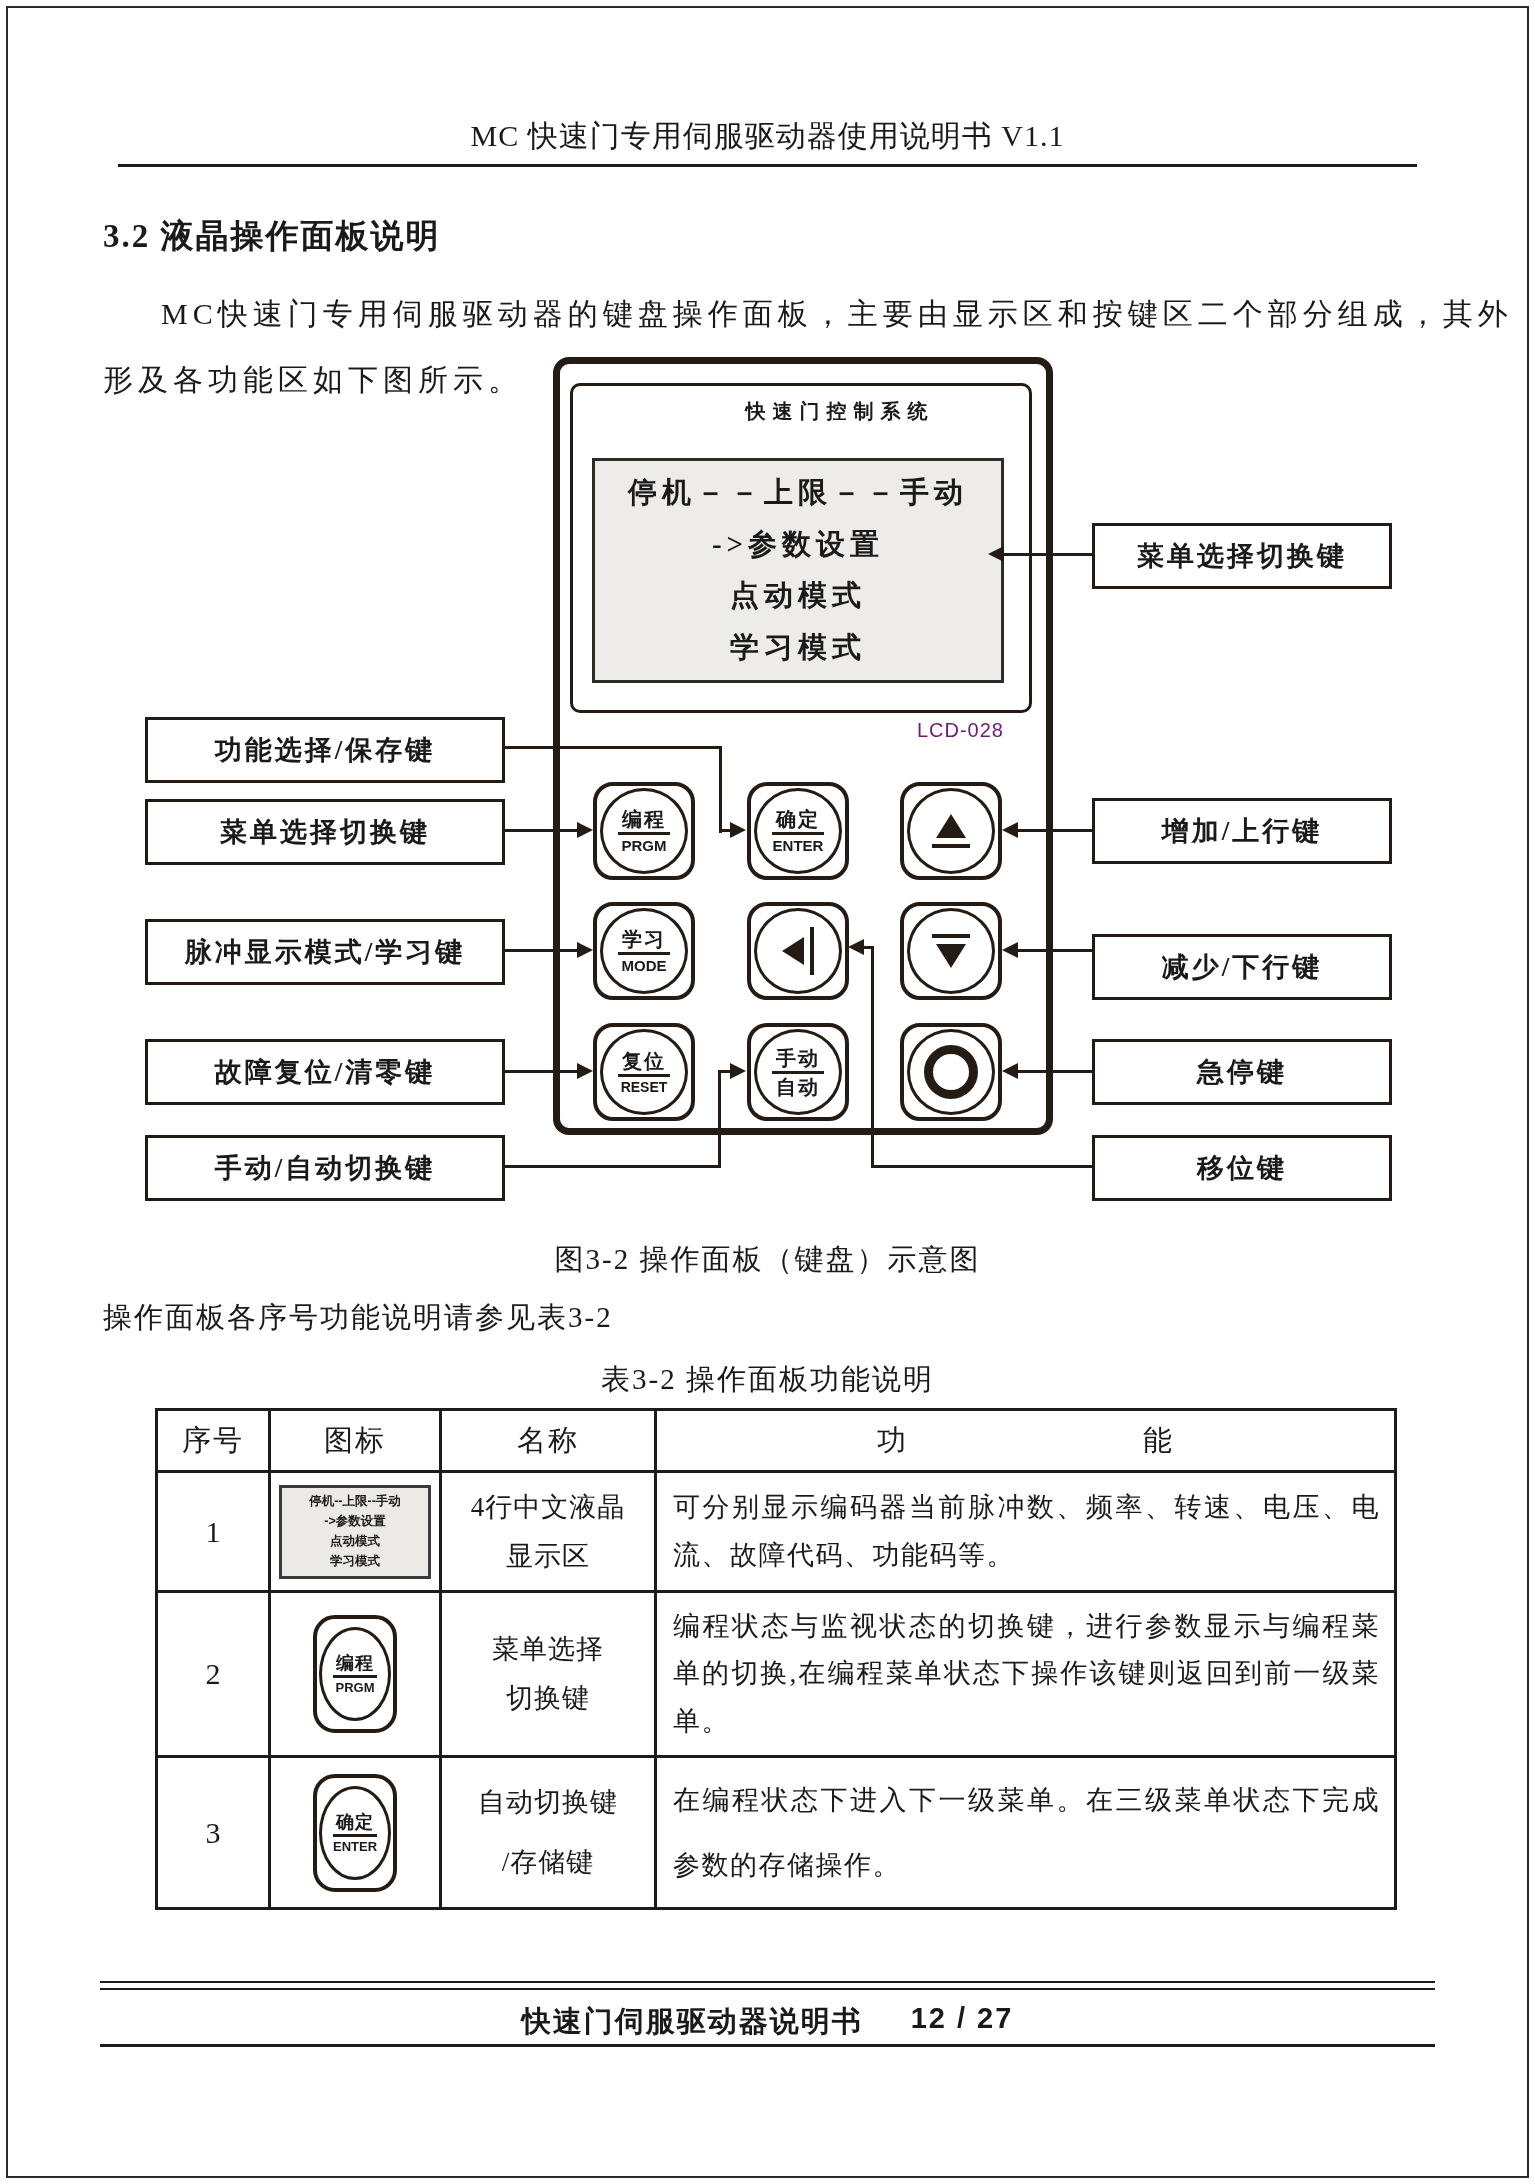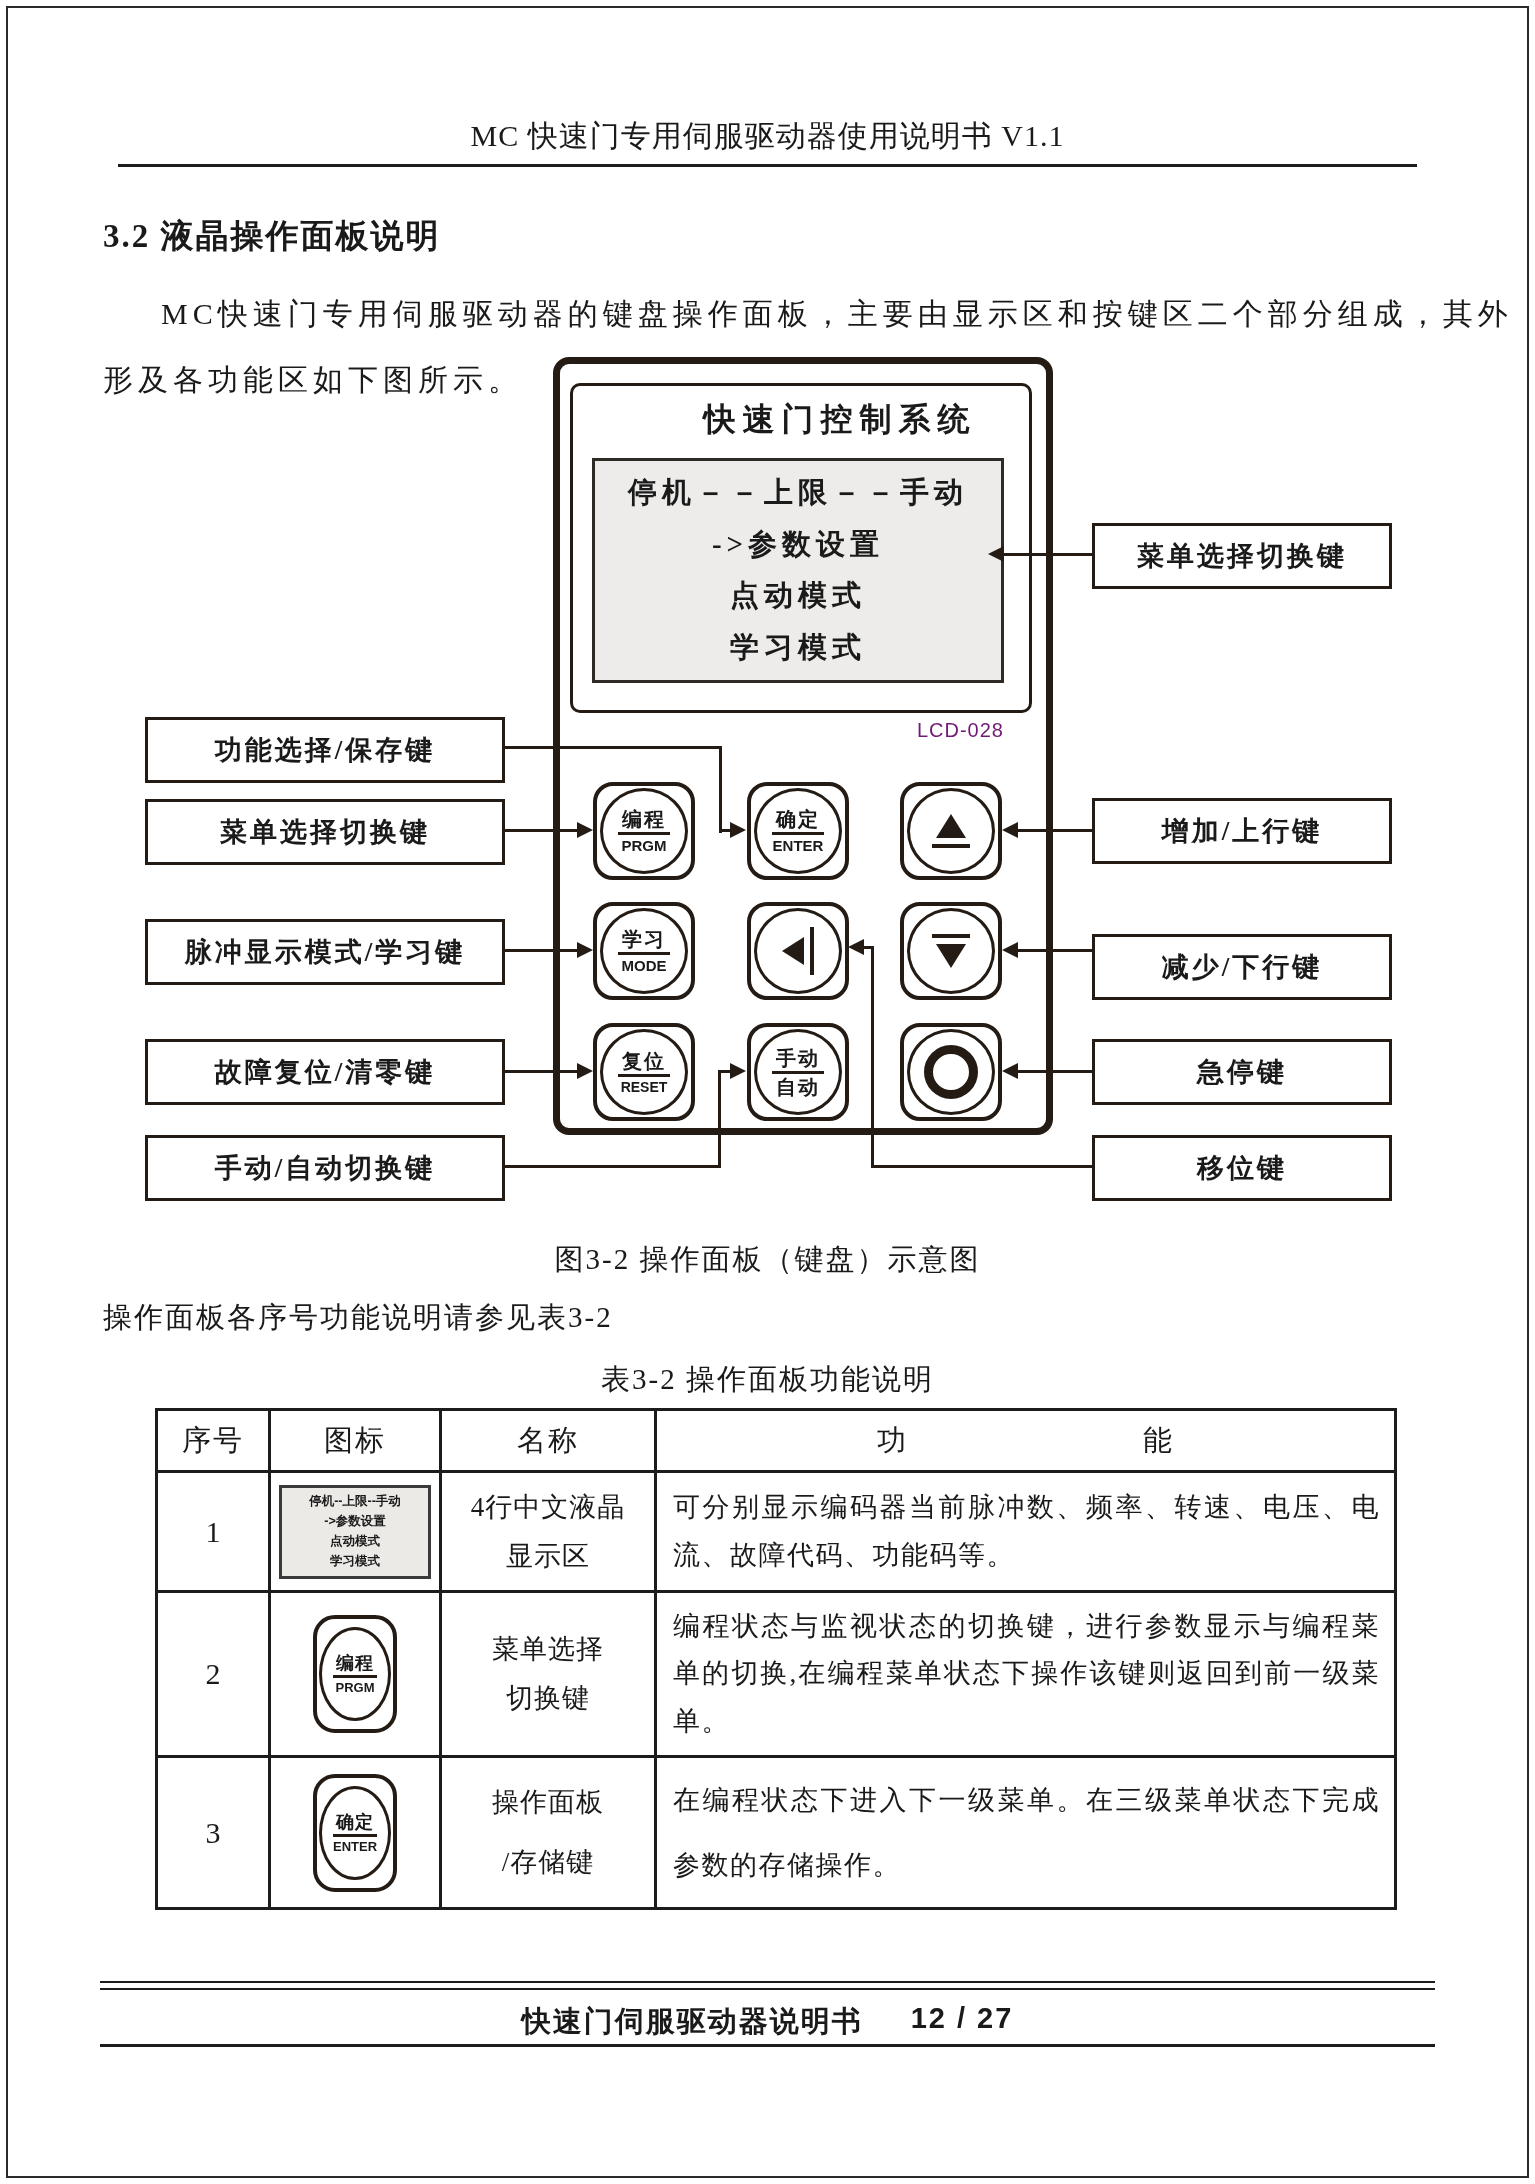--- a/index.html
+++ b/index.html
@@ -15,21 +15,21 @@
   .sec-title{left:103px;top:214px;font-size:33px;font-weight:bold;letter-spacing:2px;}
   .intro1{left:103px;top:294px;font-size:30px;letter-spacing:5px;text-indent:58px;}
   .intro2{left:103px;top:360px;font-size:30px;letter-spacing:5px;}
   .caption{left:0;top:1240px;width:100%;text-align:center;font-size:29px;letter-spacing:2px;}
   .tbl-intro{left:103px;top:1298px;font-size:29px;letter-spacing:2px;}
   .tbl-title{left:0;top:1360px;width:100%;text-align:center;font-size:29px;letter-spacing:2px;}
 
   
   .panel{left:553px;top:357px;width:500px;height:778px;border:7px solid #241c14;border-radius:16px;background:#fff;box-sizing:border-box;}
   .screen-housing{left:570px;top:383px;width:462px;height:330px;border:3px solid #241c14;border-radius:10px;box-sizing:border-box;background:#fff;}
-  .lcd-title{left:570px;top:398px;width:540px;text-align:center;font-size:32px;font-weight:bold;letter-spacing:7px;}
+  .lcd-title{left:570px;top:398px;width:540px;text-align:center;font-size:20px;font-weight:bold;letter-spacing:7px;}
   .lcd{left:592px;top:458px;width:412px;height:225px;background:#edecea;border:3px solid #2e2a26;box-sizing:border-box;
        display:flex;flex-direction:column;justify-content:space-evenly;align-items:center;}
   .lcd-line{font-size:29px;font-weight:bold;letter-spacing:5px;white-space:nowrap;}
   .lcd-model{left:898px;top:719px;width:106px;text-align:right;font-size:20px;color:#701a75;letter-spacing:1px;}
 
   
   .key{position:absolute;width:102px;height:98px;border:4px solid #241c14;border-radius:20px;background:#fff;box-sizing:border-box;
        display:flex;align-items:center;justify-content:center;}
   .key .circ{width:82px;height:80px;border:3px solid #241c14;border-radius:50%;
        display:flex;flex-direction:column;align-items:center;justify-content:center;}
@@ -270,21 +270,21 @@
       <td class="c-icon">
         <span class="t-key">
           <span class="circ">
             <span class="zh">确定</span>
             <span class="div"></span>
             <span class="en sans">ENTER</span>
           </span>
         </span>
       </td>
       <td class="c-name" style="line-height:2.2;">
-        <div>操作面板</div>
+        <div>自动切换键</div>
         <div>/存储键</div>
       </td>
       <td class="c-func spread">在编程状态下进入下一级菜单。在三级菜单状态下完成参数的存储操作。</td>
     </tr>
   </tbody>
     </table>
 
   <div class="abs foot-rule-a1"></div>
   <div class="abs foot-rule-a2"></div>
   <div class="abs foot-text">

